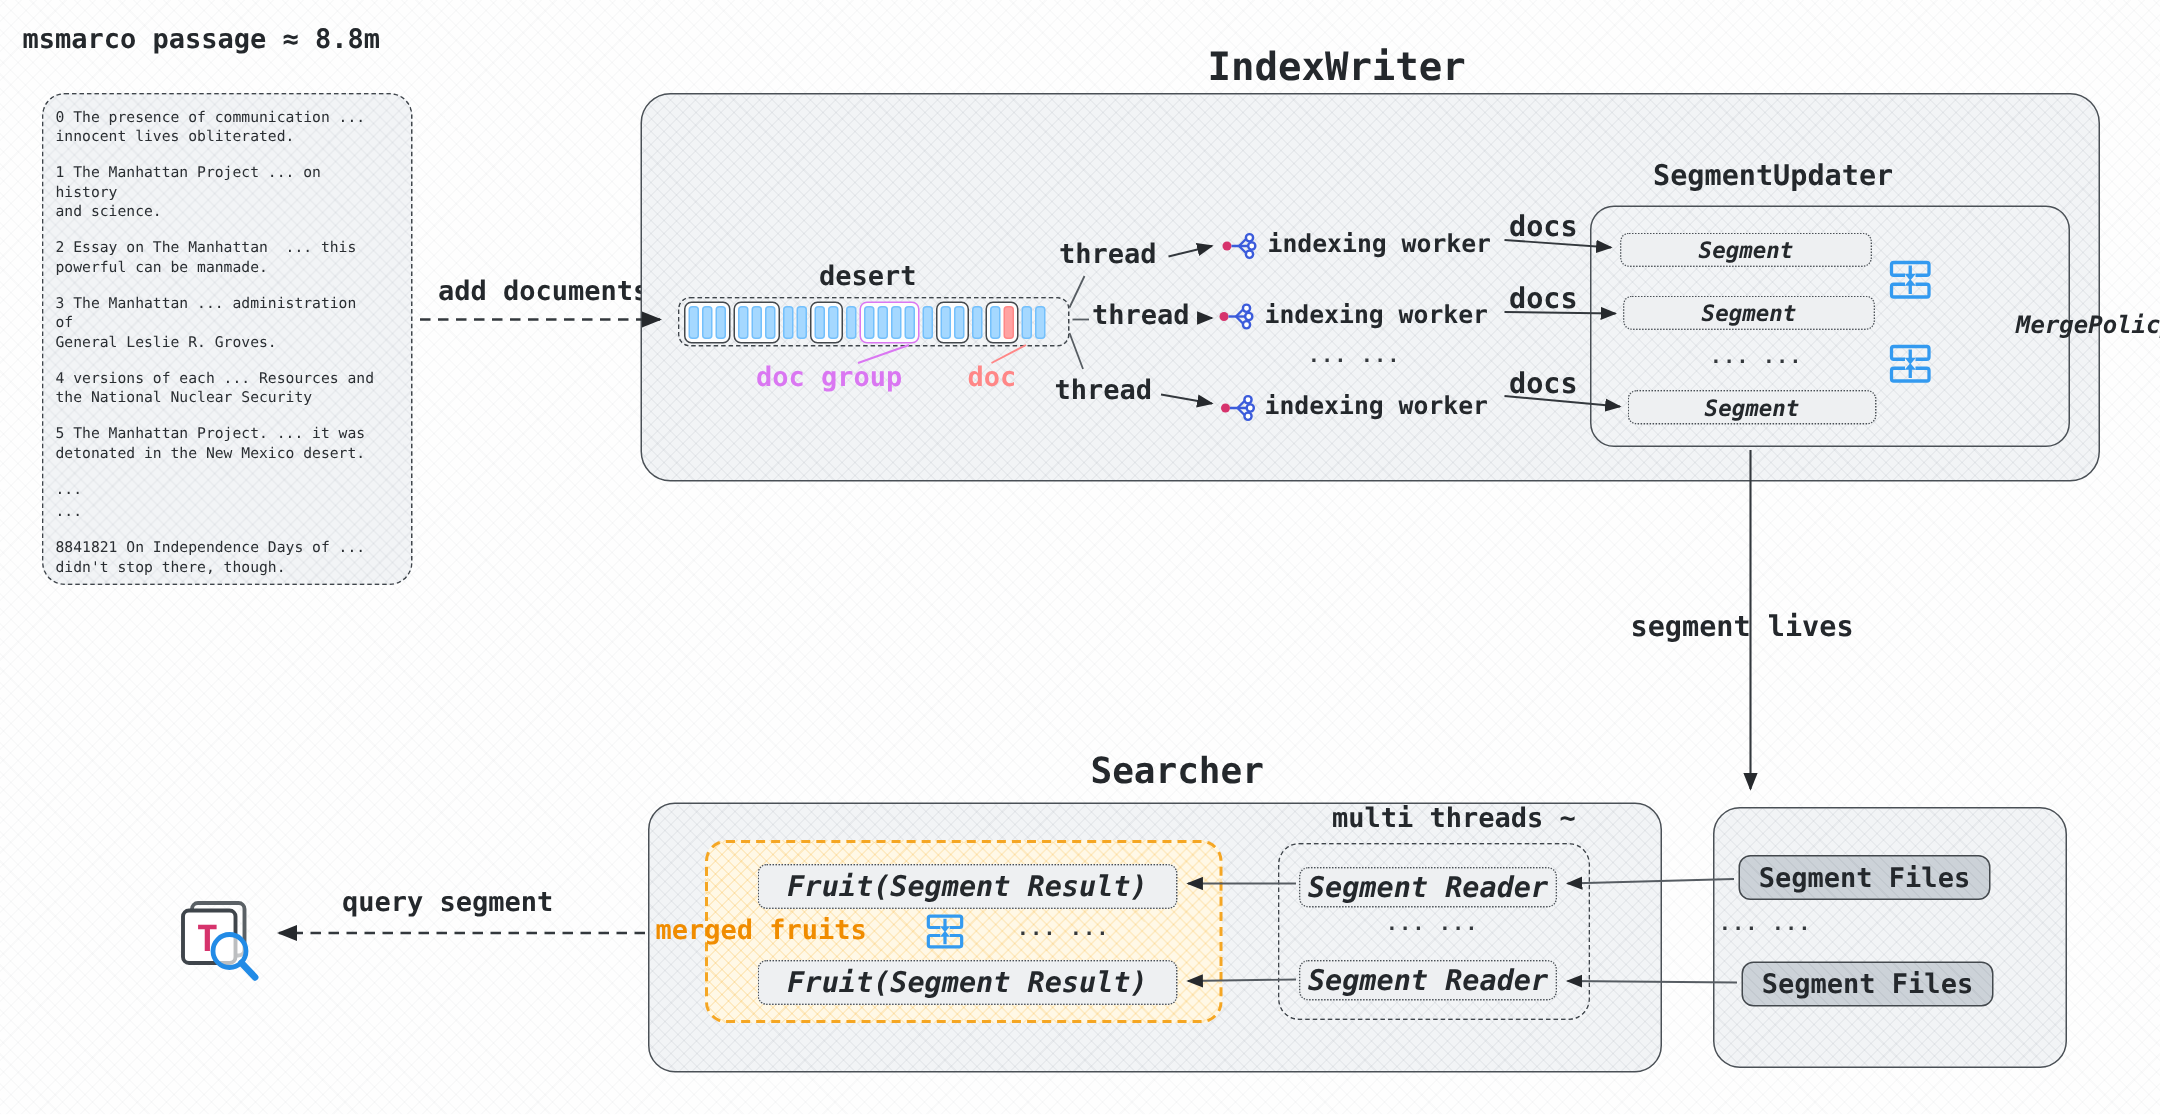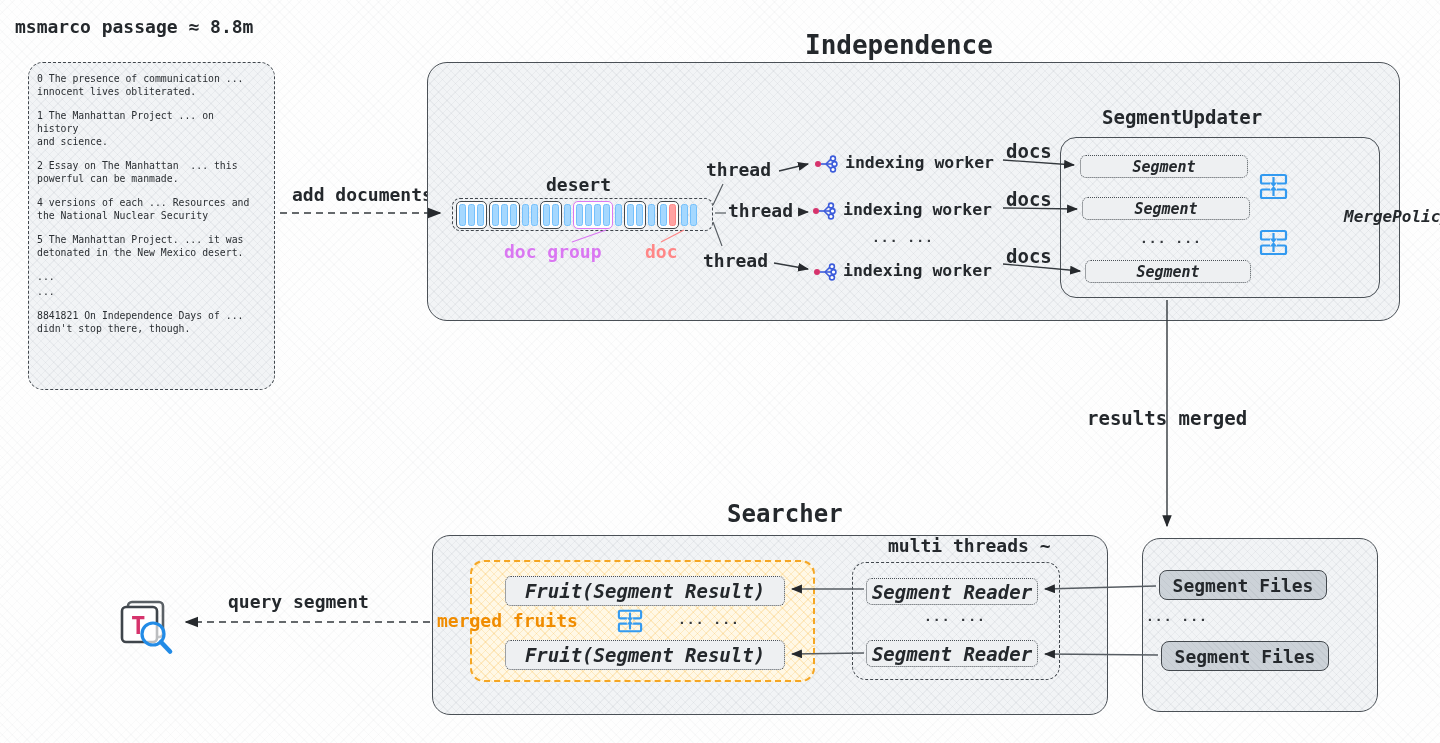--- a/index.html
+++ b/index.html
@@ -57,33 +57,35 @@
 <div id="canvas" style="--violet: #da77f2; --salmon: #ff8787; --orange: #f08c00; --orange_border: #f5a623; --accent_blue: #339af0; --bar_blue: #a5d8ff; --bar_blue_border: #74c0fc; --bar_red: #ffa2a2; --bar_red_border: #ff8787; --worker_dot: #d6336c; --worker_branch: #3b5bdb; --query_t: #d6336c; --magnifier: #228be6; --stroke_dark: #2b2f33;">
 
   <div class="abs lbl f18" style="left:15px;top:16px;">msmarco passage ≈ 8.8m</div>
   <div class="abs box-dashed hatch corpus-box" style="left:28px;top:62px;width:247px;height:328px;box-sizing:border-box;">
     <div class="passage">0 The presence of communication ...
 innocent lives obliterated.</div>
     <div class="passage">1 The Manhattan Project ... on history
 and science.</div>
     <div class="passage">2 Essay on The Manhattan  ... this
 powerful can be manmade.</div>
+    <div class="passage">3 The Manhattan ... administration of
+General Leslie R. Groves.</div>
     <div class="passage">4 versions of each ... Resources and
 the National Nuclear Security</div>
     <div class="passage">5 The Manhattan Project. ... it was
 detonated in the New Mexico desert.</div>
     <div class="passage tight">...</div>
     <div class="passage">...</div>
     <div class="passage">8841821 On Independence Days of ...
 didn't stop there, though.</div>
   </div>
 
   <div class="abs lbl f18" style="left:292px;top:184px;">add documents</div>
 
-  <div class="abs lbl t-main" style="left:805px;top:30px;">Independence</div>
+  <div class="abs lbl t-main" style="left:805px;top:30px;">IndexWriter</div>
   <div class="abs box-solid hatch" style="left:427px;top:62px;width:973px;height:259px;box-sizing:border-box;"></div>
 
   <div class="abs lbl f18" style="left:546px;top:174px;">desert</div>
   <div class="abs channel" style="left:452px;top:198px;width:261px;">
       <div class="cgroup">
         <div class="cbar"></div>
         <div class="cbar"></div>
         <div class="cbar"></div>
       </div>
       <div class="cgroup">
@@ -192,21 +194,21 @@
     <svg width="29" height="27" viewBox="0 0 29 27">
       <path d="M11 10.5 H3.5 Q2 10.5 2 9 V3.5 Q2 2 3.5 2 H25.5 Q27 2 27 3.5 V9 Q27 10.5 25.5 10.5 H18" fill="none" stroke="var(--accent_blue)" stroke-width="2.2"></path>
       <line x1="14.5" y1="4" x2="14.5" y2="10.5" stroke="var(--accent_blue)" stroke-width="2.2"></line>
       <path d="M10.8 9.5 L14.5 14 L18.2 9.5 Z" fill="var(--accent_blue)"></path>
       <path d="M11 16.5 H3.5 Q2 16.5 2 18 V23.5 Q2 25 3.5 25 H25.5 Q27 25 27 23.5 V18 Q27 16.5 25.5 16.5 H18" fill="none" stroke="var(--accent_blue)" stroke-width="2.2"></path>
       <line x1="14.5" y1="23" x2="14.5" y2="16.5" stroke="var(--accent_blue)" stroke-width="2.2"></line>
       <path d="M10.8 17.5 L14.5 13 L18.2 17.5 Z" fill="var(--accent_blue)"></path>
     </svg>
   </div>
 
-  <div class="abs lbl f19" style="left:1087px;top:407px;">results merged</div>
+  <div class="abs lbl f19" style="left:1087px;top:407px;">segment lives</div>
 
   <div class="abs lbl t-sub" style="left:727px;top:500px;">Searcher</div>
   <div class="abs box-solid hatch" style="left:432px;top:535px;width:676px;height:180px;box-sizing:border-box;border-radius:18px;"></div>
 
   <div class="abs orange-box" style="left:470px;top:560px;width:345px;height:122px;box-sizing:border-box;"></div>
   <div class="abs box-dotted seg-box" style="left:505px;top:576px;width:280px;height:30px;box-sizing:border-box;font-size:19px;">Fruit(Segment Result)</div>
   <div class="abs box-dotted seg-box" style="left:505px;top:640px;width:280px;height:30px;box-sizing:border-box;font-size:19px;">Fruit(Segment Result)</div>
   <div class="abs lbl f18" style="left:437px;top:610px;color:var(--orange);z-index:3;">merged fruits</div>
   <div class="abs" style="left:617px;top:609px;">
     <svg width="26" height="24" viewBox="0 0 29 27">

